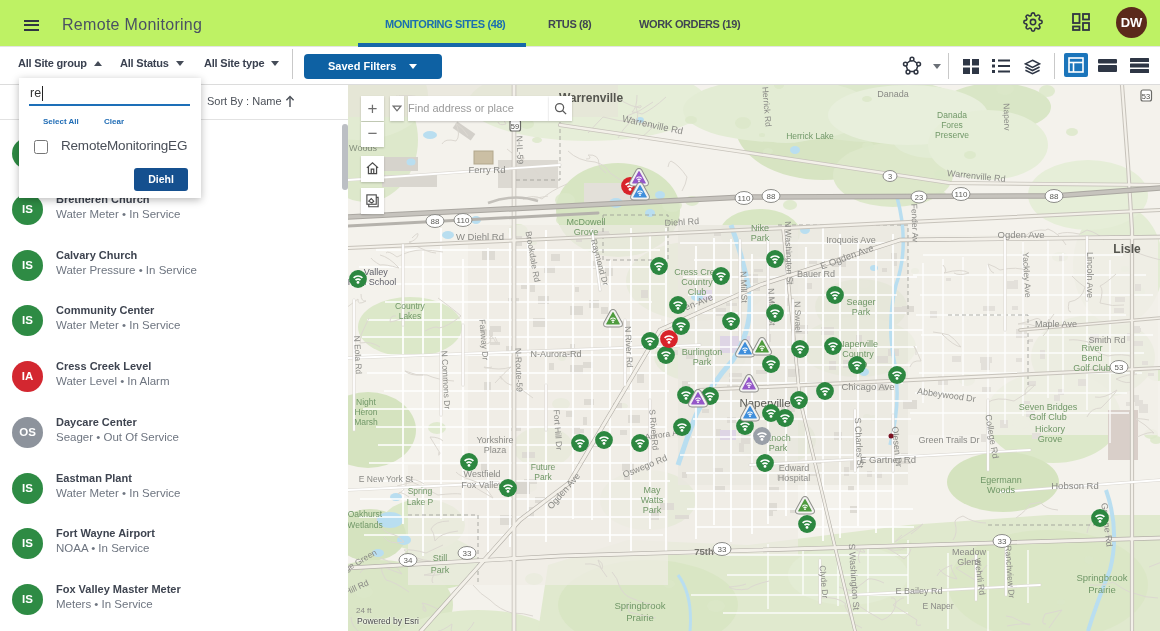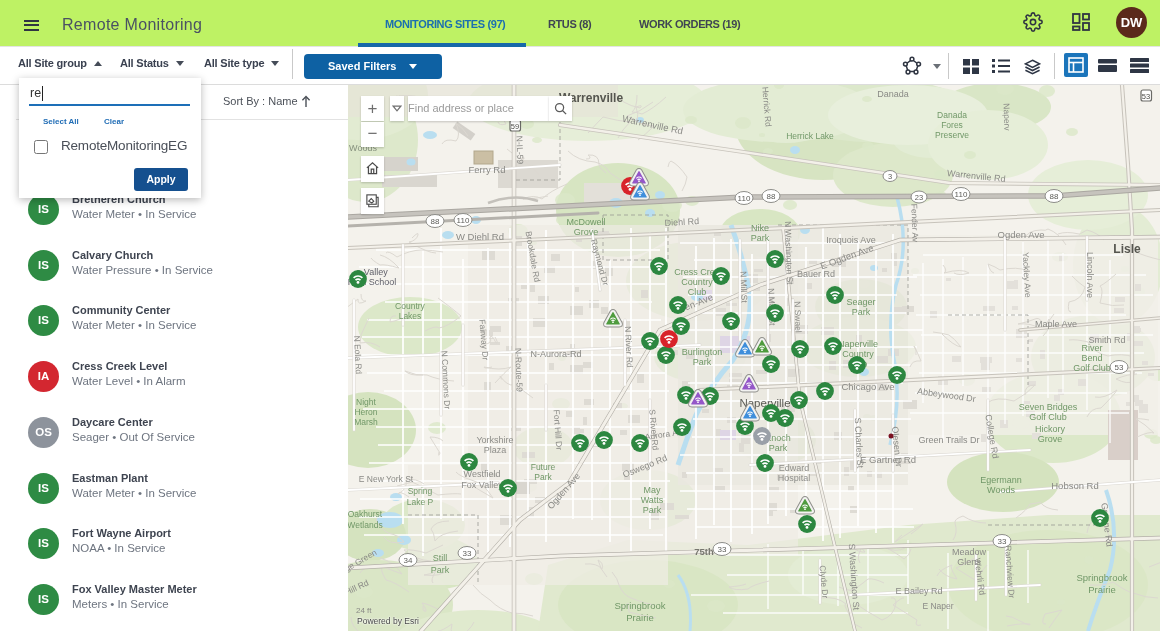--- a/index.html
+++ b/index.html
@@ -28,21 +28,21 @@
   .caret-dn { display:inline-block; width:0; height:0; border-left:4.5px solid transparent;
     border-right:4.5px solid transparent; border-top:5px solid #454c58; margin-left:7px; vertical-align:1px;}
   .caret-up { display:inline-block; width:0; height:0; border-left:4.5px solid transparent;
     border-right:4.5px solid transparent; border-bottom:5px solid #454c58; margin-left:7px; vertical-align:1px;}
   .vsep { position:absolute; top:1px; width:1px; height:30px; background:#c9c9c9; }
   #savedbtn { position:absolute; left:304px; top:6px; width:138px; height:25px; background:#0e61a3;
     border-radius:4px; color:#fff; font-size:11px; font-weight:bold; text-align:left; padding-left:24px; line-height:25px; }
   #savedbtn .caret-dn { border-top-color:#fff; margin-left:13px; }
 
   
-  #sidebar { position:absolute; left:16px; top:85px; width:348px; height:546px; background:#fff; }
+  #sidebar { position:absolute; left:0; top:85px; width:348px; height:546px; background:#fff; }
   #sortbar { position:absolute; left:0; top:0; width:348px; height:35px; border-bottom:1px solid #e2e2e2; }
   #sortbar span { position:absolute; left:207px; top:10px; font-size:11px; color:#4b5058; }
   .item { position:absolute; left:0; width:340px; height:56px; }
   .badge { position:absolute; left:12px; top:12px; width:31px; height:31px; border-radius:50%;
     color:#fff; font-size:11.5px; font-weight:bold; text-align:center; line-height:31px; }
   .b-g { background:#2e8b44; } .b-r { background:#d32730; } .b-gr { background:#8d939c; }
   .iname { position:absolute; left:56px; top:11px; font-size:11px; font-weight:bold; color:#3e4450;text-align:center; }
   .isub  { position:absolute; left:56px; top:26px; font-size:11.5px; color:#6e7580; }
   #scrollthumb { position:absolute; left:342px; top:39px; width:6px; height:66px; background:#bcbfc4; border-radius:3px; }
 
@@ -71,21 +71,21 @@
 </head>
 <body>
 
 <div id="header">
   <div id="burger">
       <div></div>
       <div></div>
       <div></div>
     </div>
   <div id="title">Remote Monitoring</div>
-  <div id="tab1" class="tab">MONITORING SITES (97)</div>
+  <div id="tab1" class="tab">MONITORING SITES (48)</div>
   <div id="tab2" class="tab">RTUS (8)</div>
   <div id="tab3" class="tab">WORK ORDERS (19)</div>
   <div id="tabline"></div>
   <svg id="gear" style="position:absolute;left:1023px;top:12px" width="20" height="20" viewBox="0 0 24 24" fill="none" stroke="#2f3542" stroke-width="1.9">
     <circle cx="12" cy="12" r="3.2"></circle>
     <path d="M19.4 15a1.65 1.65 0 0 0 .33 1.82l.06.06a2 2 0 1 1-2.83 2.83l-.06-.06a1.65 1.65 0 0 0-1.82-.33 1.65 1.65 0 0 0-1 1.51V21a2 2 0 1 1-4 0v-.09A1.65 1.65 0 0 0 9 19.4a1.65 1.65 0 0 0-1.82.33l-.06.06a2 2 0 1 1-2.83-2.83l.06-.06a1.65 1.65 0 0 0 .33-1.82 1.65 1.65 0 0 0-1.51-1H3a2 2 0 1 1 0-4h.09A1.65 1.65 0 0 0 4.6 9a1.65 1.65 0 0 0-.33-1.82l-.06-.06a2 2 0 1 1 2.83-2.83l.06.06a1.65 1.65 0 0 0 1.82.33H9a1.65 1.65 0 0 0 1-1.51V3a2 2 0 1 1 4 0v.09a1.65 1.65 0 0 0 1 1.51 1.65 1.65 0 0 0 1.82-.33l.06-.06a2 2 0 1 1 2.83 2.83l-.06.06a1.65 1.65 0 0 0-.33 1.82V9a1.65 1.65 0 0 0 1.51 1H21a2 2 0 1 1 0 4h-.09a1.65 1.65 0 0 0-1.51 1z"></path>
   </svg>
   <svg id="apps" style="position:absolute;left:1072px;top:13px" width="18" height="18" viewBox="0 0 18 18" fill="none" stroke="#2f3542" stroke-width="1.8">
     <rect x="1" y="1" width="6.5" height="9"></rect>
       <rect x="11" y="1" width="6" height="5.5"></rect>
@@ -1144,13 +1144,13 @@
 </div>
 
 <div id="panel"></div>
 <div id="searchtxt">re</div>
 <div id="caretbar"></div>
 <div id="searchline"></div>
 <div id="selall">Select All</div>
 <div id="clearl">Clear</div>
 <div id="cbox"></div>
 <div id="cblabel">RemoteMonitoringEG</div>
-<div id="applybtn">Apply</div>
+<div id="applybtn">Diehl</div>
 
 </body></html>

